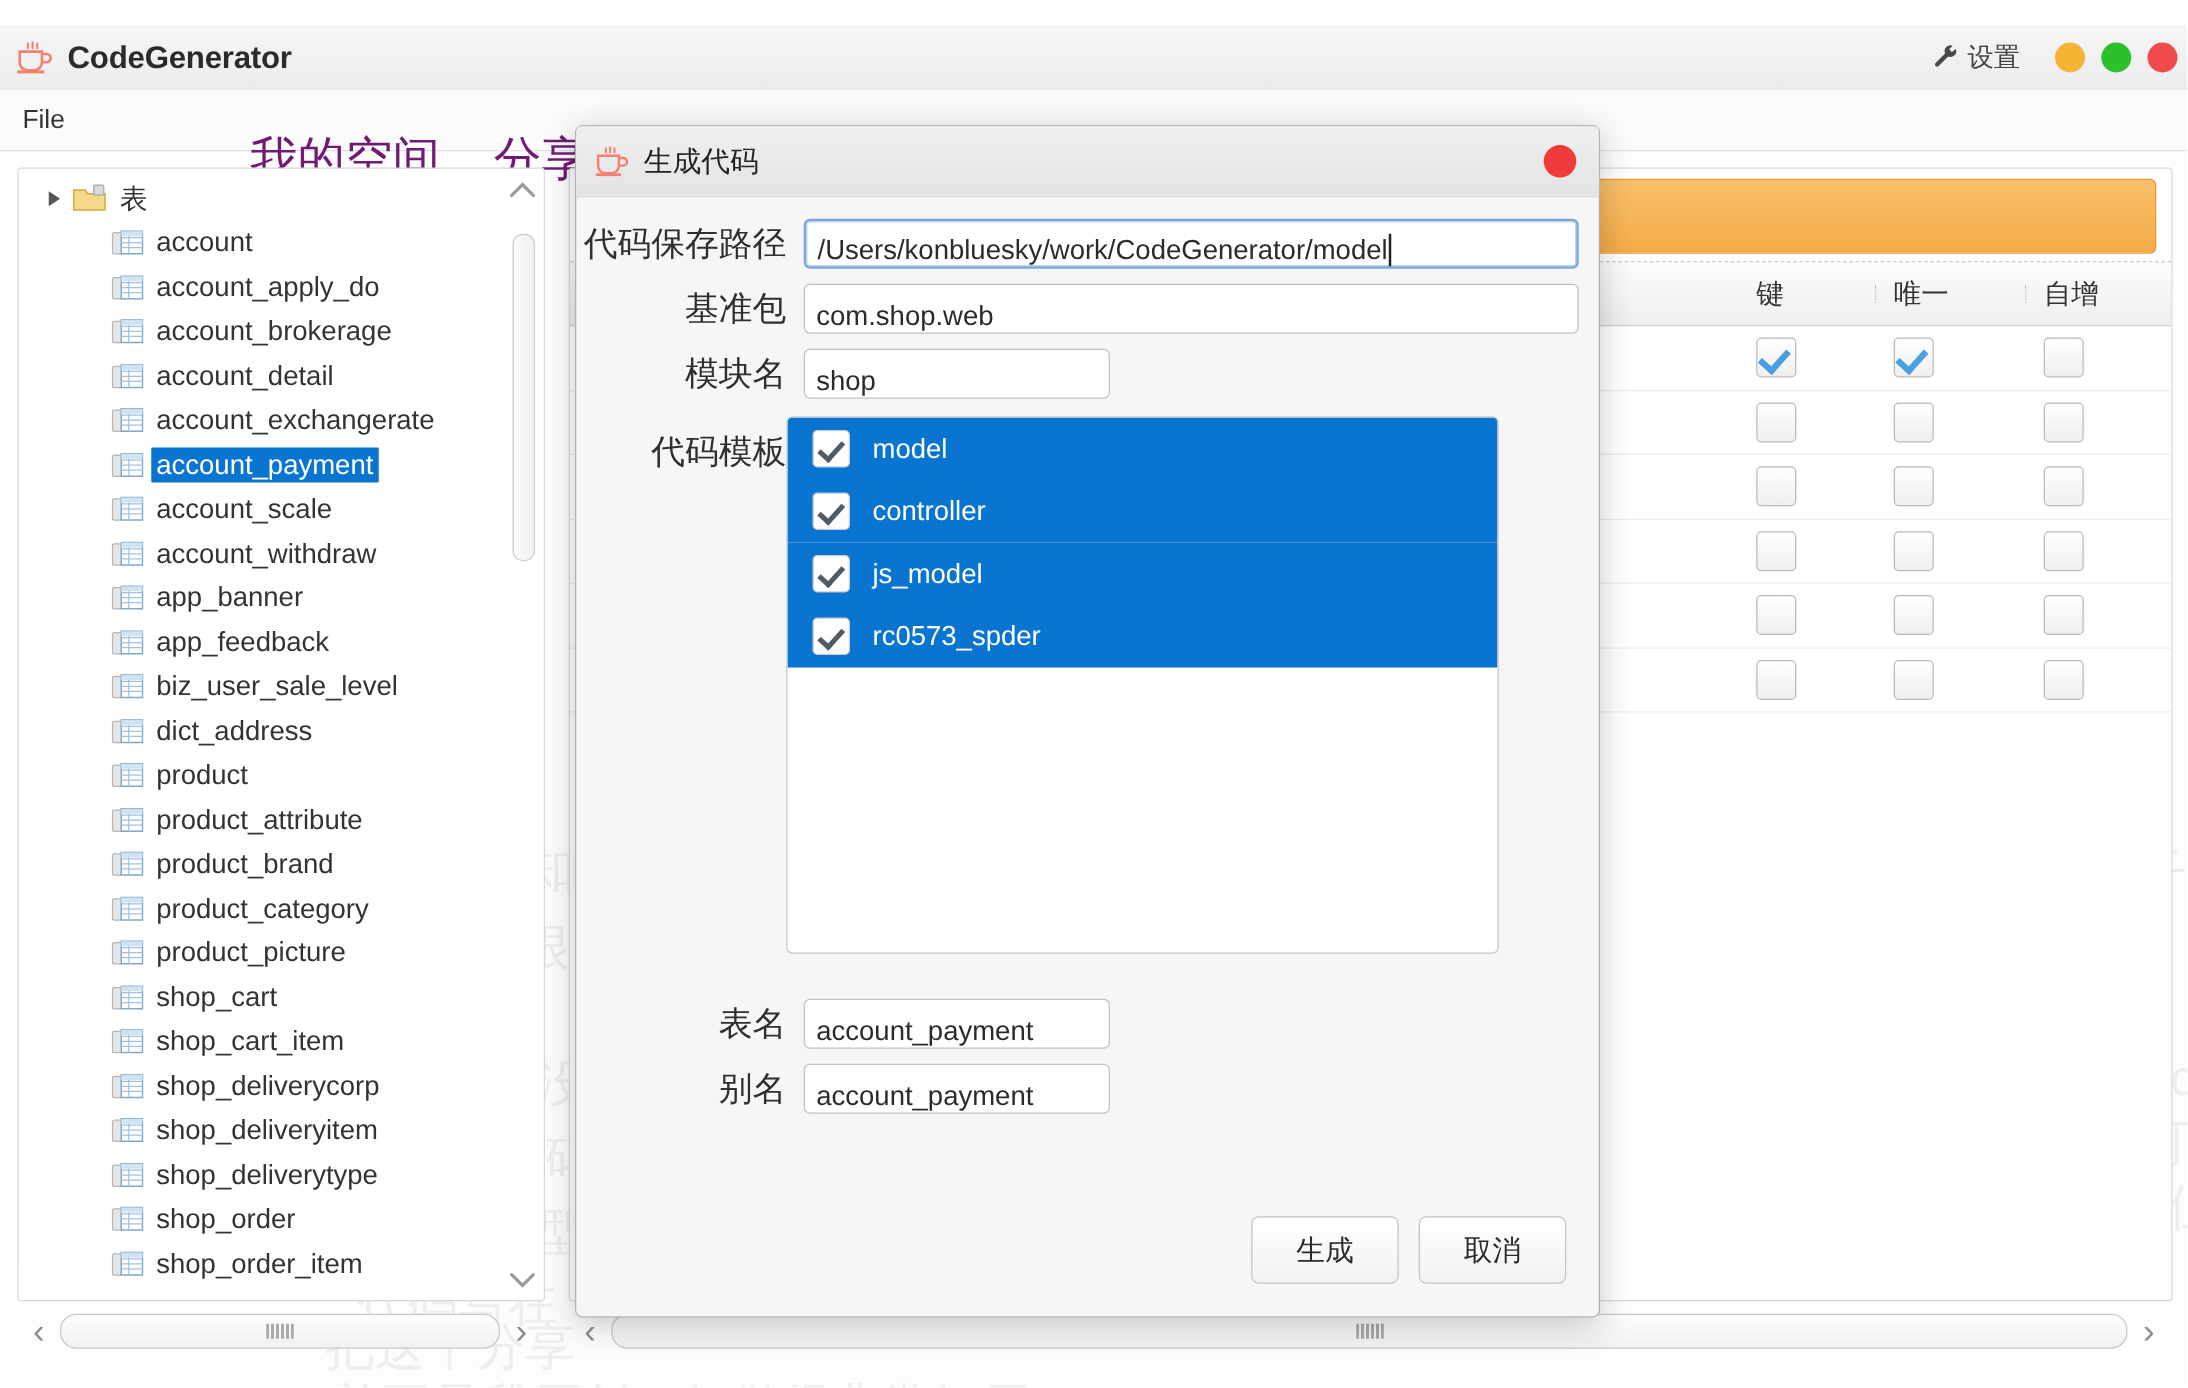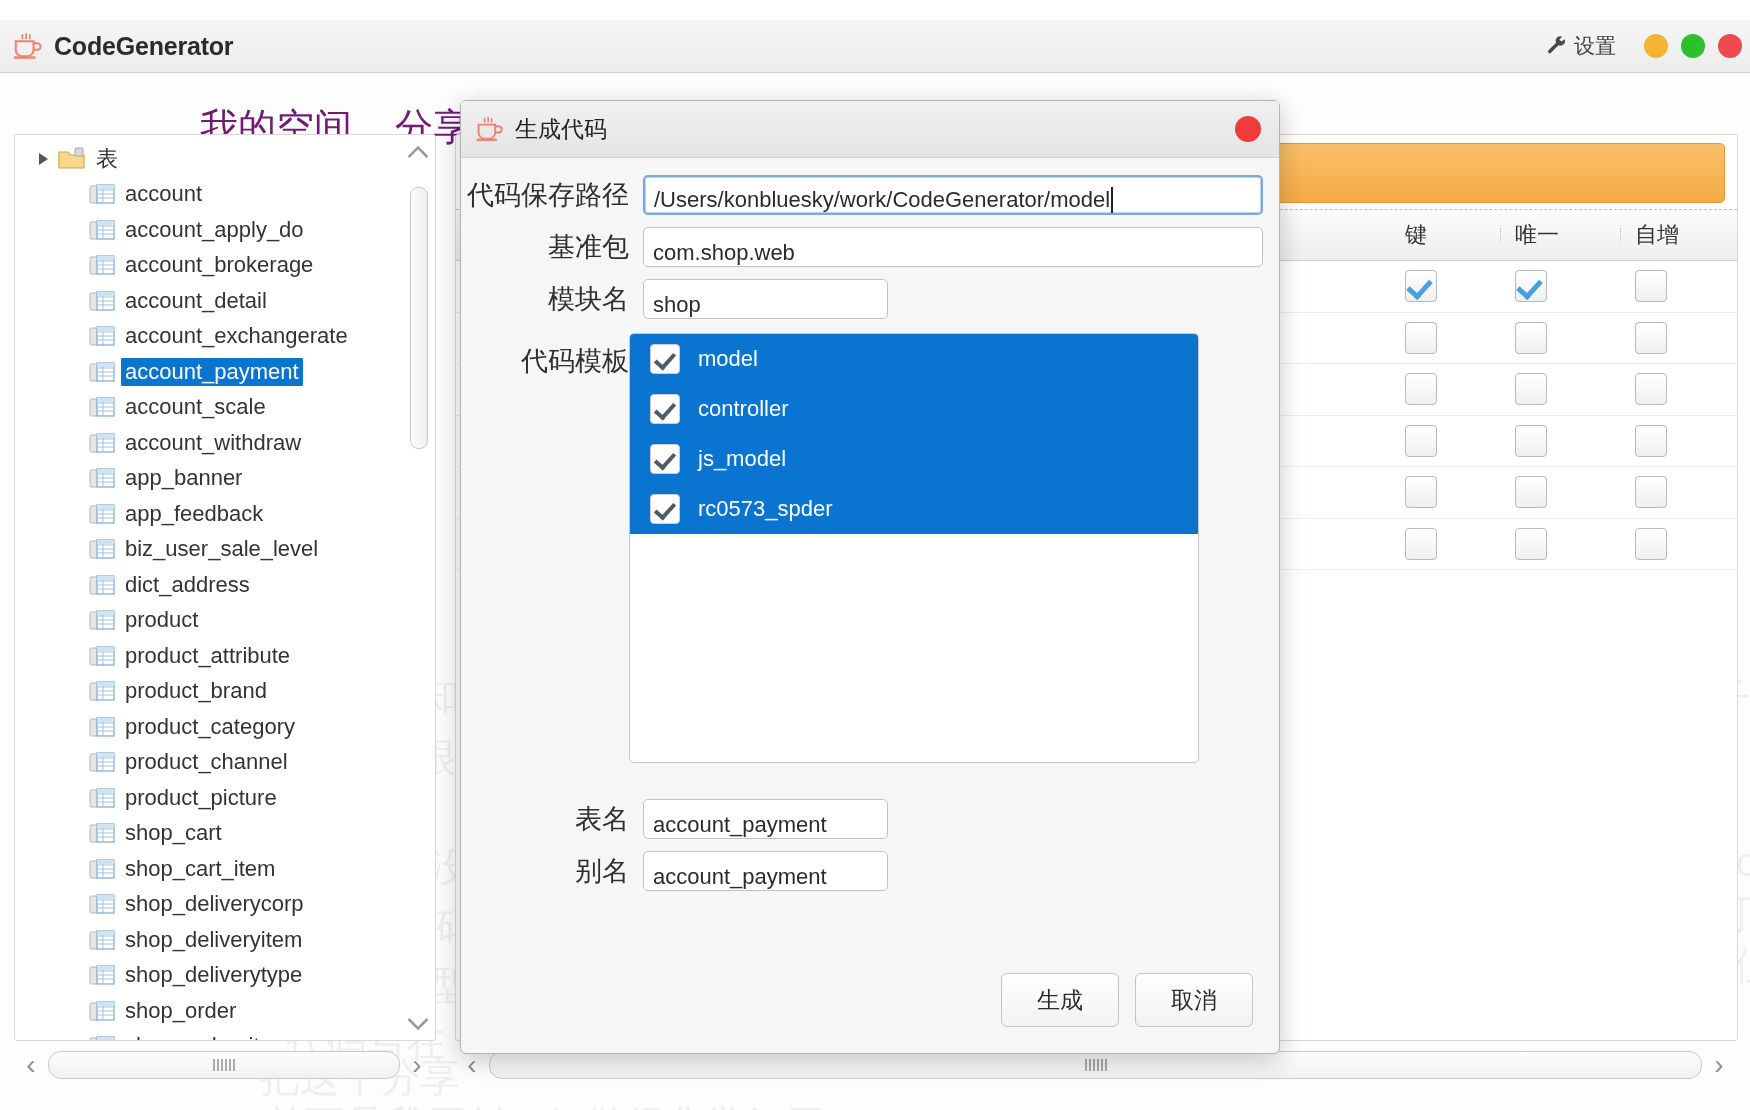--- a/index.html
+++ b/index.html
@@ -215,20 +215,23 @@
         <span>设置</span>
       </div>
       <div class="dots">
         <div class="dot y"></div>
         <div class="dot g"></div>
         <div class="dot r"></div>
       </div>
     </div>
   </div>
 
+  <div class="menubar">
+    <div class="menu-item">File</div>
+  </div>
 
   <div class="ghost" style="left:200px;top:82px;">我的空间</div>
   <div class="ghost" style="left:395px;top:82px;">分享</div>
   <div class="ghost big" style="left:258px;top:145px;">标题</div>
   <div class="ghost" style="left:232px;top:232px;">果来生成</div>
   <div class="ghost big" style="left:305px;top:330px;">项目</div>
   <div class="ghost big" style="left:250px;top:400px;">Jfinal</div>
   <div class="ghost" style="left:228px;top:495px;">文</div>
   <div class="ghost sm" style="left:310px;top:590px;">代码语言</div>
   <div class="ghost big" style="left:258px;top:648px;">用jfinal不知</div>
@@ -420,30 +423,20 @@
             <span class="tree-label">product_category</span>
           </div>
           <div class="tree-row child">
             <svg class="tbl-ico" viewBox="0 0 26 26">
               <rect x="1" y="5" width="8" height="17" rx="1.5" fill="#e6e6e6" stroke="#b5b5b5" stroke-width="1"></rect>
               <rect x="8" y="4" width="17" height="18" fill="#ffffff" stroke="#7fa8cc" stroke-width="1.2"></rect>
               <path d="M8 9h17M8 13h17M8 17h17" stroke="#9fc3e0" stroke-width="1"></path>
               <path d="M14 4v18" stroke="#9fc3e0" stroke-width="1"></path>
               <rect x="8" y="4" width="17" height="4" fill="#cfe3f3"></rect>
             </svg>
-            <span class="tree-label">product_channel</span>
-          </div>
-          <div class="tree-row child">
-            <svg class="tbl-ico" viewBox="0 0 26 26">
-              <rect x="1" y="5" width="8" height="17" rx="1.5" fill="#e6e6e6" stroke="#b5b5b5" stroke-width="1"></rect>
-              <rect x="8" y="4" width="17" height="18" fill="#ffffff" stroke="#7fa8cc" stroke-width="1.2"></rect>
-              <path d="M8 9h17M8 13h17M8 17h17" stroke="#9fc3e0" stroke-width="1"></path>
-              <path d="M14 4v18" stroke="#9fc3e0" stroke-width="1"></path>
-              <rect x="8" y="4" width="17" height="4" fill="#cfe3f3"></rect>
-            </svg>
             <span class="tree-label">product_picture</span>
           </div>
           <div class="tree-row child">
             <svg class="tbl-ico" viewBox="0 0 26 26">
               <rect x="1" y="5" width="8" height="17" rx="1.5" fill="#e6e6e6" stroke="#b5b5b5" stroke-width="1"></rect>
               <rect x="8" y="4" width="17" height="18" fill="#ffffff" stroke="#7fa8cc" stroke-width="1.2"></rect>
               <path d="M8 9h17M8 13h17M8 17h17" stroke="#9fc3e0" stroke-width="1"></path>
               <path d="M14 4v18" stroke="#9fc3e0" stroke-width="1"></path>
               <rect x="8" y="4" width="17" height="4" fill="#cfe3f3"></rect>
             </svg>

